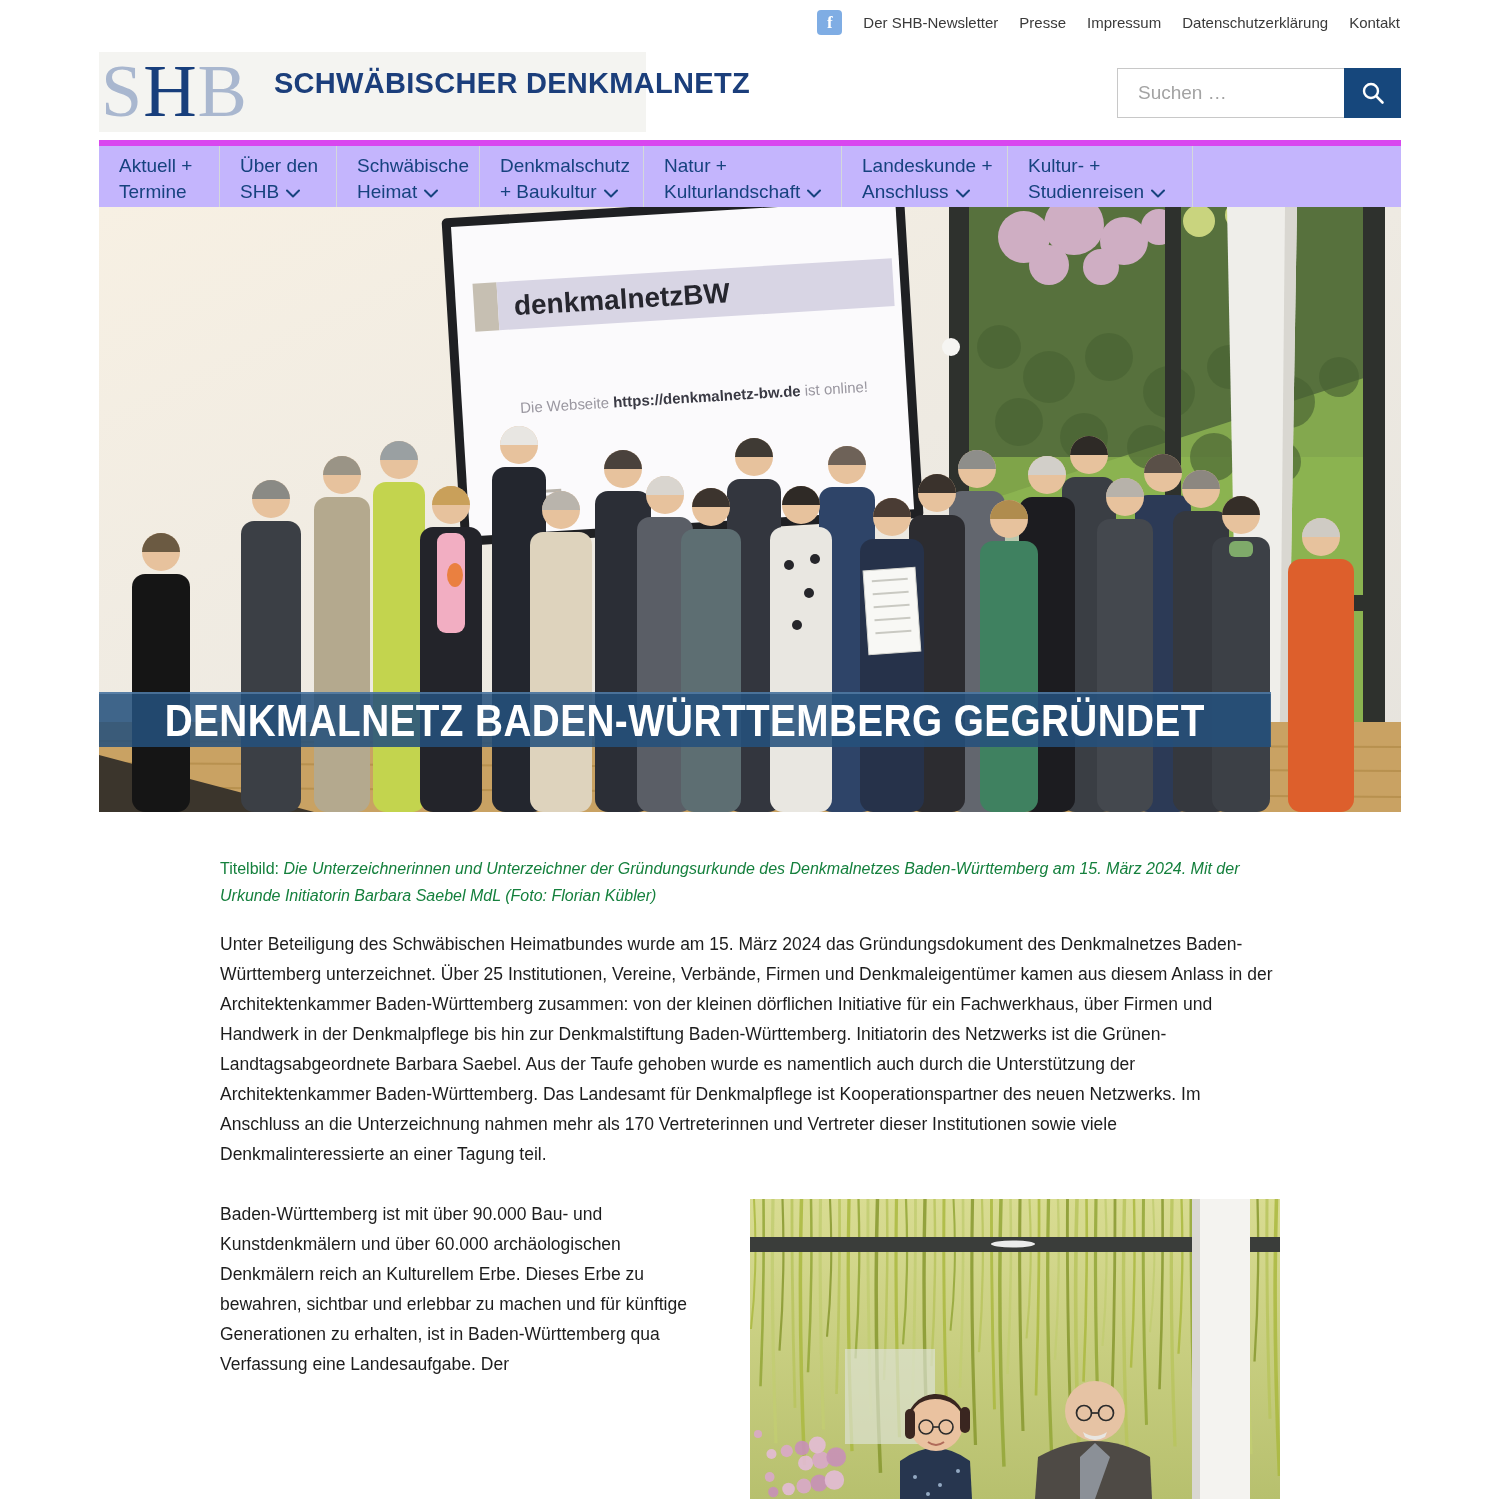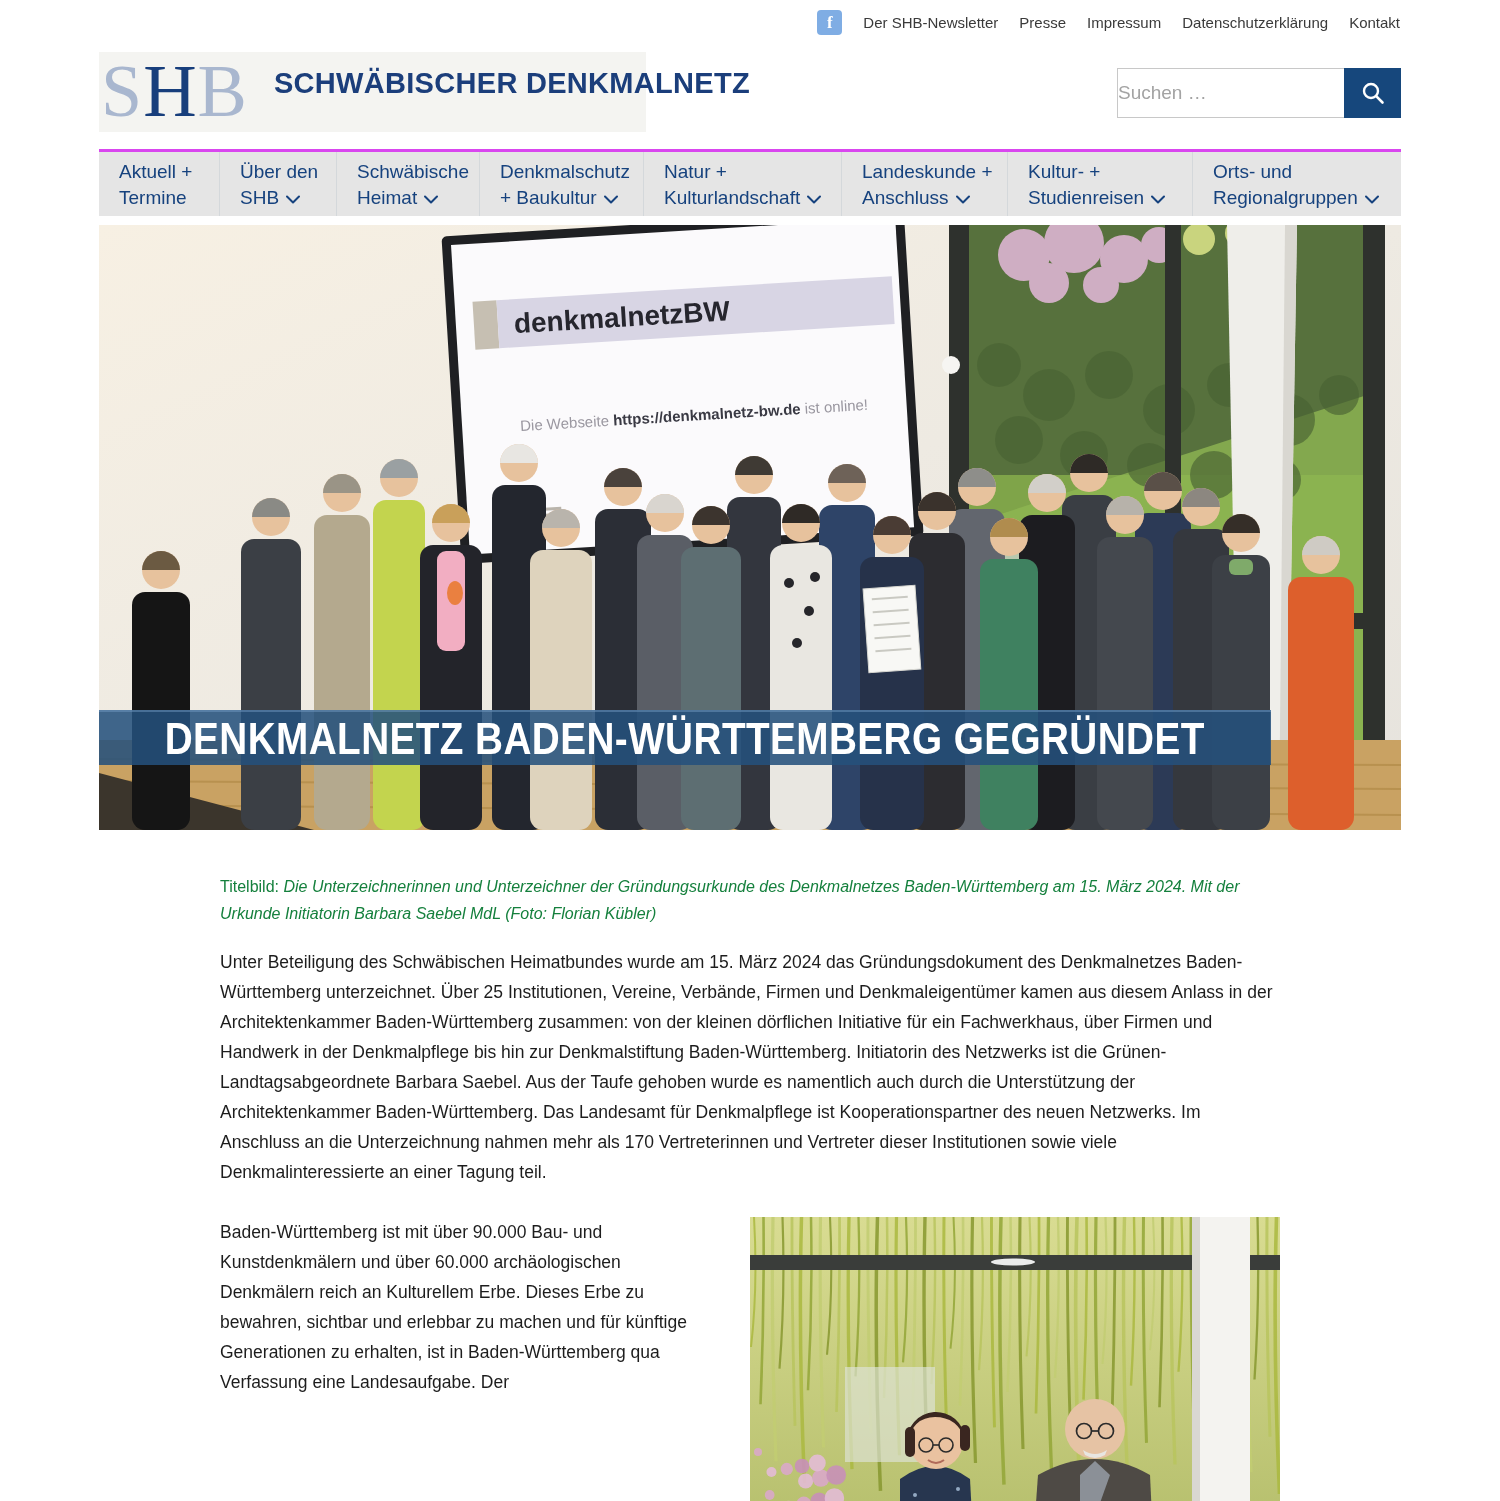--- a/index.html
+++ b/index.html
@@ -19,27 +19,27 @@
   .header { width:1302px; margin:0 auto; height:95px; position:relative; }
   .logo-block { position:absolute; left:0; top:7px; width:547px; height:80px;
                 background:#f4f4f1; display:flex; align-items:flex-start; cursor:pointer; }
   .logo-letters { font-family:"Liberation Serif", serif; font-size:74px; line-height:78px;
                   padding-left:2px; letter-spacing:1px; }
   .logo-letters .lt { color:#a9b7cf; } .logo-letters .dk { color:#173e7c; }
   .site-name { font-size:29px; font-weight:bold; color:#1b3e7b; margin-left:26px;
                margin-top:15px; letter-spacing:0.3px; white-space:nowrap; }
   .search { position:absolute; right:0; top:23px; display:flex; }
   .search input { width:227px; height:50px; border:1px solid #c8c8c8; border-right:none;
-                  font-size:19px; padding:0 0; color:#444; outline:none;
+                  font-size:19px; padding:0 20px; color:#444; outline:none;
                   font-family:"Liberation Sans", sans-serif; }
   .search input::placeholder { color:#a3a3a3; }
   .search button { width:57px; height:50px; background:#16477c; border:none; cursor:pointer;
                    display:flex; align-items:center; justify-content:center; }
   
-  .nav { width:1302px; margin:9px auto; border-top:3px solid #d946ef; background:#e5e5e5;
+  .nav { width:1302px; margin:0 auto; border-top:6px solid #d946ef; background:#c4b5fd;
          display:flex; height:67px; }
   .nav-item { padding:7px 0 0 20px; border-right:1px solid #d4d8db; cursor:pointer; }
   .nav-item .l { font-size:19px; line-height:26px; color:#16427e; white-space:nowrap; }
   .chev { display:inline-block; margin-left:7px; }
   
   .hero { width:1302px; height:605px; margin:0 auto; position:relative; overflow:hidden; }
   .hero svg { display:block; }
   .hero-banner { position:absolute; left:0; top:485px; width:1172px; height:55px;
                  background:rgba(37,80,124,0.87); display:flex; align-items:flex-end;
                  justify-content:center; border-top:2px solid rgba(120,160,200,0.45); }
@@ -113,26 +113,20 @@
   </div>
   <div class="nav-item" style="width:166px">
     <div class="l">Landeskunde +</div>
     <div class="l"><span>Anschluss</span><span class="chev"><svg width="14" height="9" viewBox="0 0 14 9">
             <polyline points="1,1.5 7,7.5 13,1.5" fill="none" stroke="#16427e" stroke-width="2" stroke-linecap="round" stroke-linejoin="round"></polyline>
           </svg></span></div>
   </div>
   <div class="nav-item" style="width:185px">
     <div class="l">Kultur- +</div>
     <div class="l"><span>Studienreisen</span><span class="chev"><svg width="14" height="9" viewBox="0 0 14 9">
-            <polyline points="1,1.5 7,7.5 13,1.5" fill="none" stroke="#16427e" stroke-width="2" stroke-linecap="round" stroke-linejoin="round"></polyline>
-          </svg></span></div>
-  </div>
-  <div class="nav-item" style="width:198px; border-right:none">
-    <div class="l">Orts- und</div>
-    <div class="l"><span>Regionalgruppen</span><span class="chev"><svg width="14" height="9" viewBox="0 0 14 9">
             <polyline points="1,1.5 7,7.5 13,1.5" fill="none" stroke="#16427e" stroke-width="2" stroke-linecap="round" stroke-linejoin="round"></polyline>
           </svg></span></div>
   </div>
 </div>
 
 <div class="hero">
   <svg width="1302" height="605" viewBox="0 0 1302 605">
     <defs>
       <linearGradient id="wall" x1="0" y1="0" x2="1" y2="1">
         <stop offset="0" stop-color="#f7f0e3"></stop>

